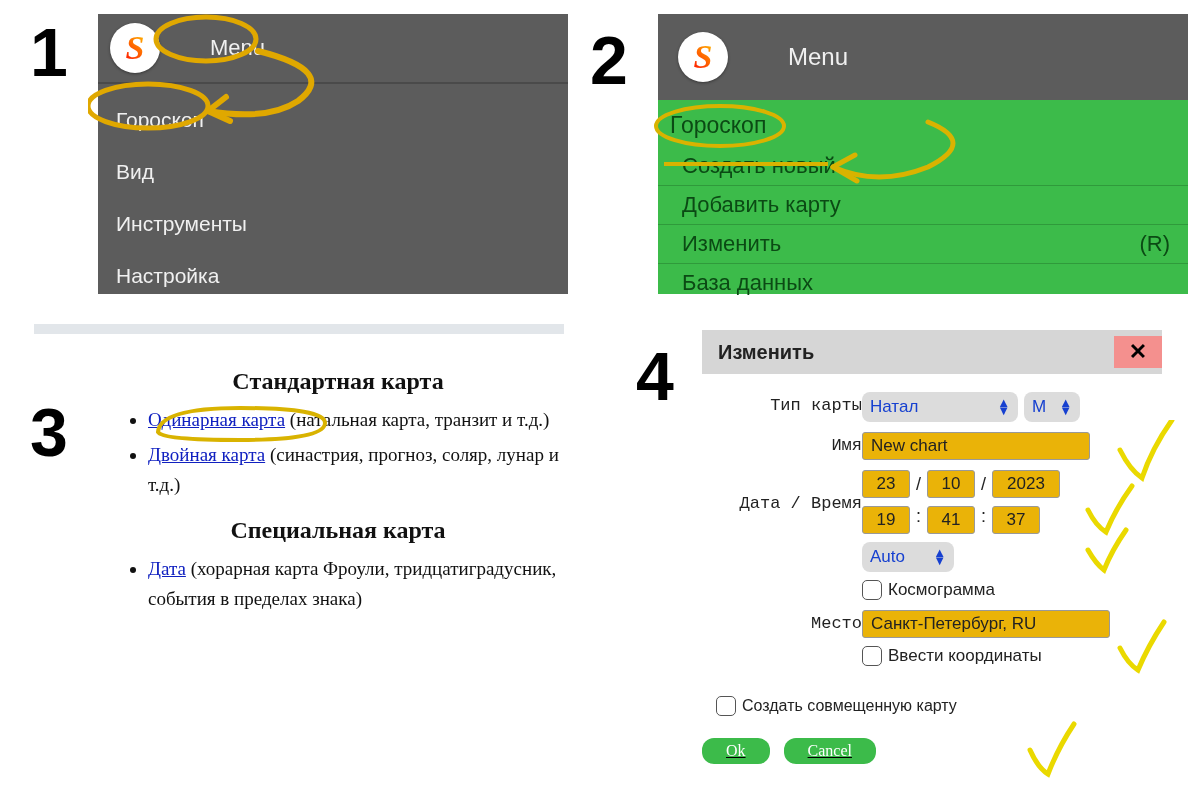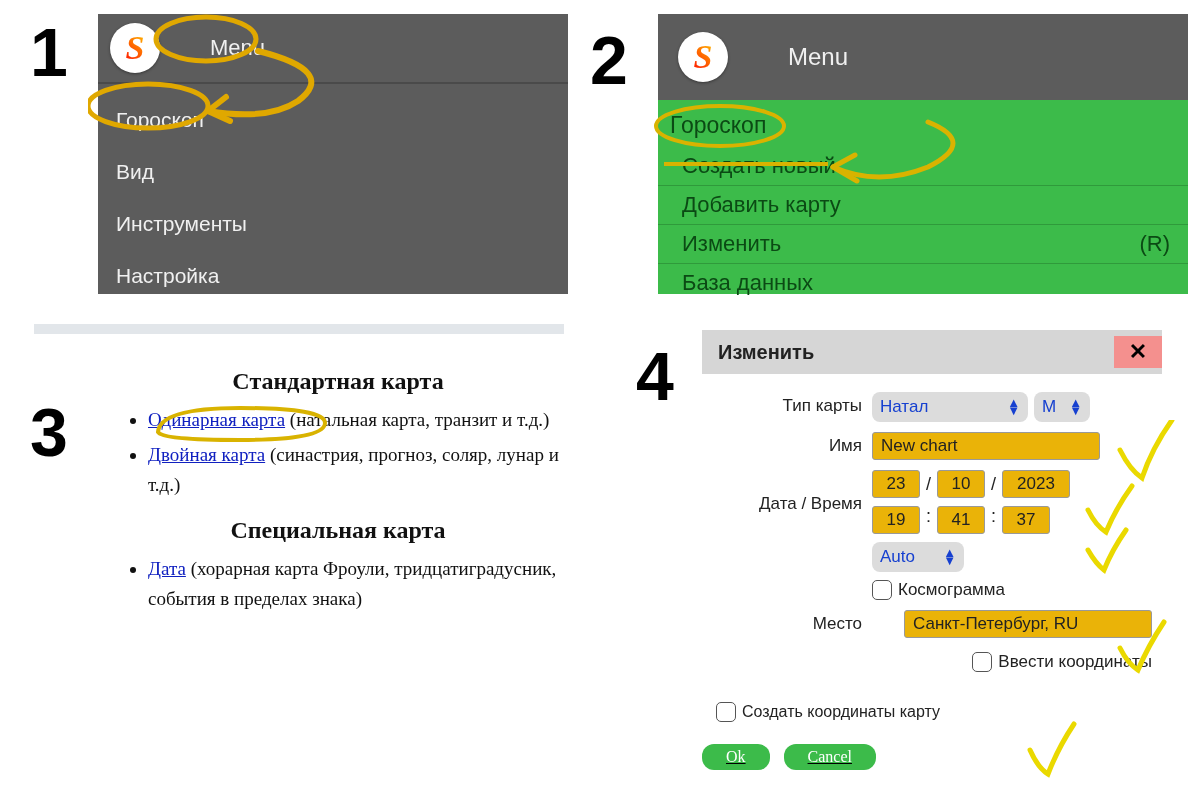--- a/index.html
+++ b/index.html
@@ -158,24 +158,24 @@
     font-size: 17px;
   }
   .p4-row {
     display: flex;
     align-items: flex-start;
     margin-bottom: 10px;
   }
   .p4-label {
     width: 160px;
     text-align: right;
-    padding-right: 10px;
     padding-top: 4px;
     color: #222;
     font-size: 17px;
+    font-family: Liberation Mono, monospace;
   }
   .p4-ctrls {
     flex: 1;
     display: flex;
     flex-wrap: wrap;
     gap: 6px;
     align-items: center;
   }
   .sel {
     display: inline-flex;
@@ -351,32 +351,32 @@
           <span class="sel-arrows">▲<br>▼</span>
         </div>
         <label class="chk">
           <span class="chk-box"></span>
           <span>Космограмма</span>
         </label>
       </div>
     </div>
     <div class="p4-row">
       <div class="p4-label">Место</div>
-      <div class="p4-ctrls" style="flex-direction:column; align-items:flex-end; gap:14px;">
+      <div class="p4-ctrls" style="flex-direction:column; align-items:flex-start; gap:8px;">
         <div class="txtbox" style="width:230px;">Санкт-Петербург, RU</div>
         <label class="chk">
           <span class="chk-box"></span>
           <span>Ввести координаты</span>
         </label>
       </div>
     </div>
   </div>
   <label class="p4-footer-chk">
     <span class="chk-box"></span>
-    <span>Создать координаты карту</span>
+    <span>Создать совмещенную карту</span>
   </label>
   <div class="btnbar">
     <div class="btn">Ok</div>
     <div class="btn">Cancel</div>
   </div>
 </div>
 
 <svg class="anno" style="left:88px; top:6px;" width="500" height="300">
   <ellipse cx="118" cy="33" rx="50" ry="22" fill="none" stroke="#e0a800" stroke-width="5"></ellipse>
   <ellipse cx="60" cy="100" rx="60" ry="22" fill="none" stroke="#e0a800" stroke-width="5"></ellipse>

